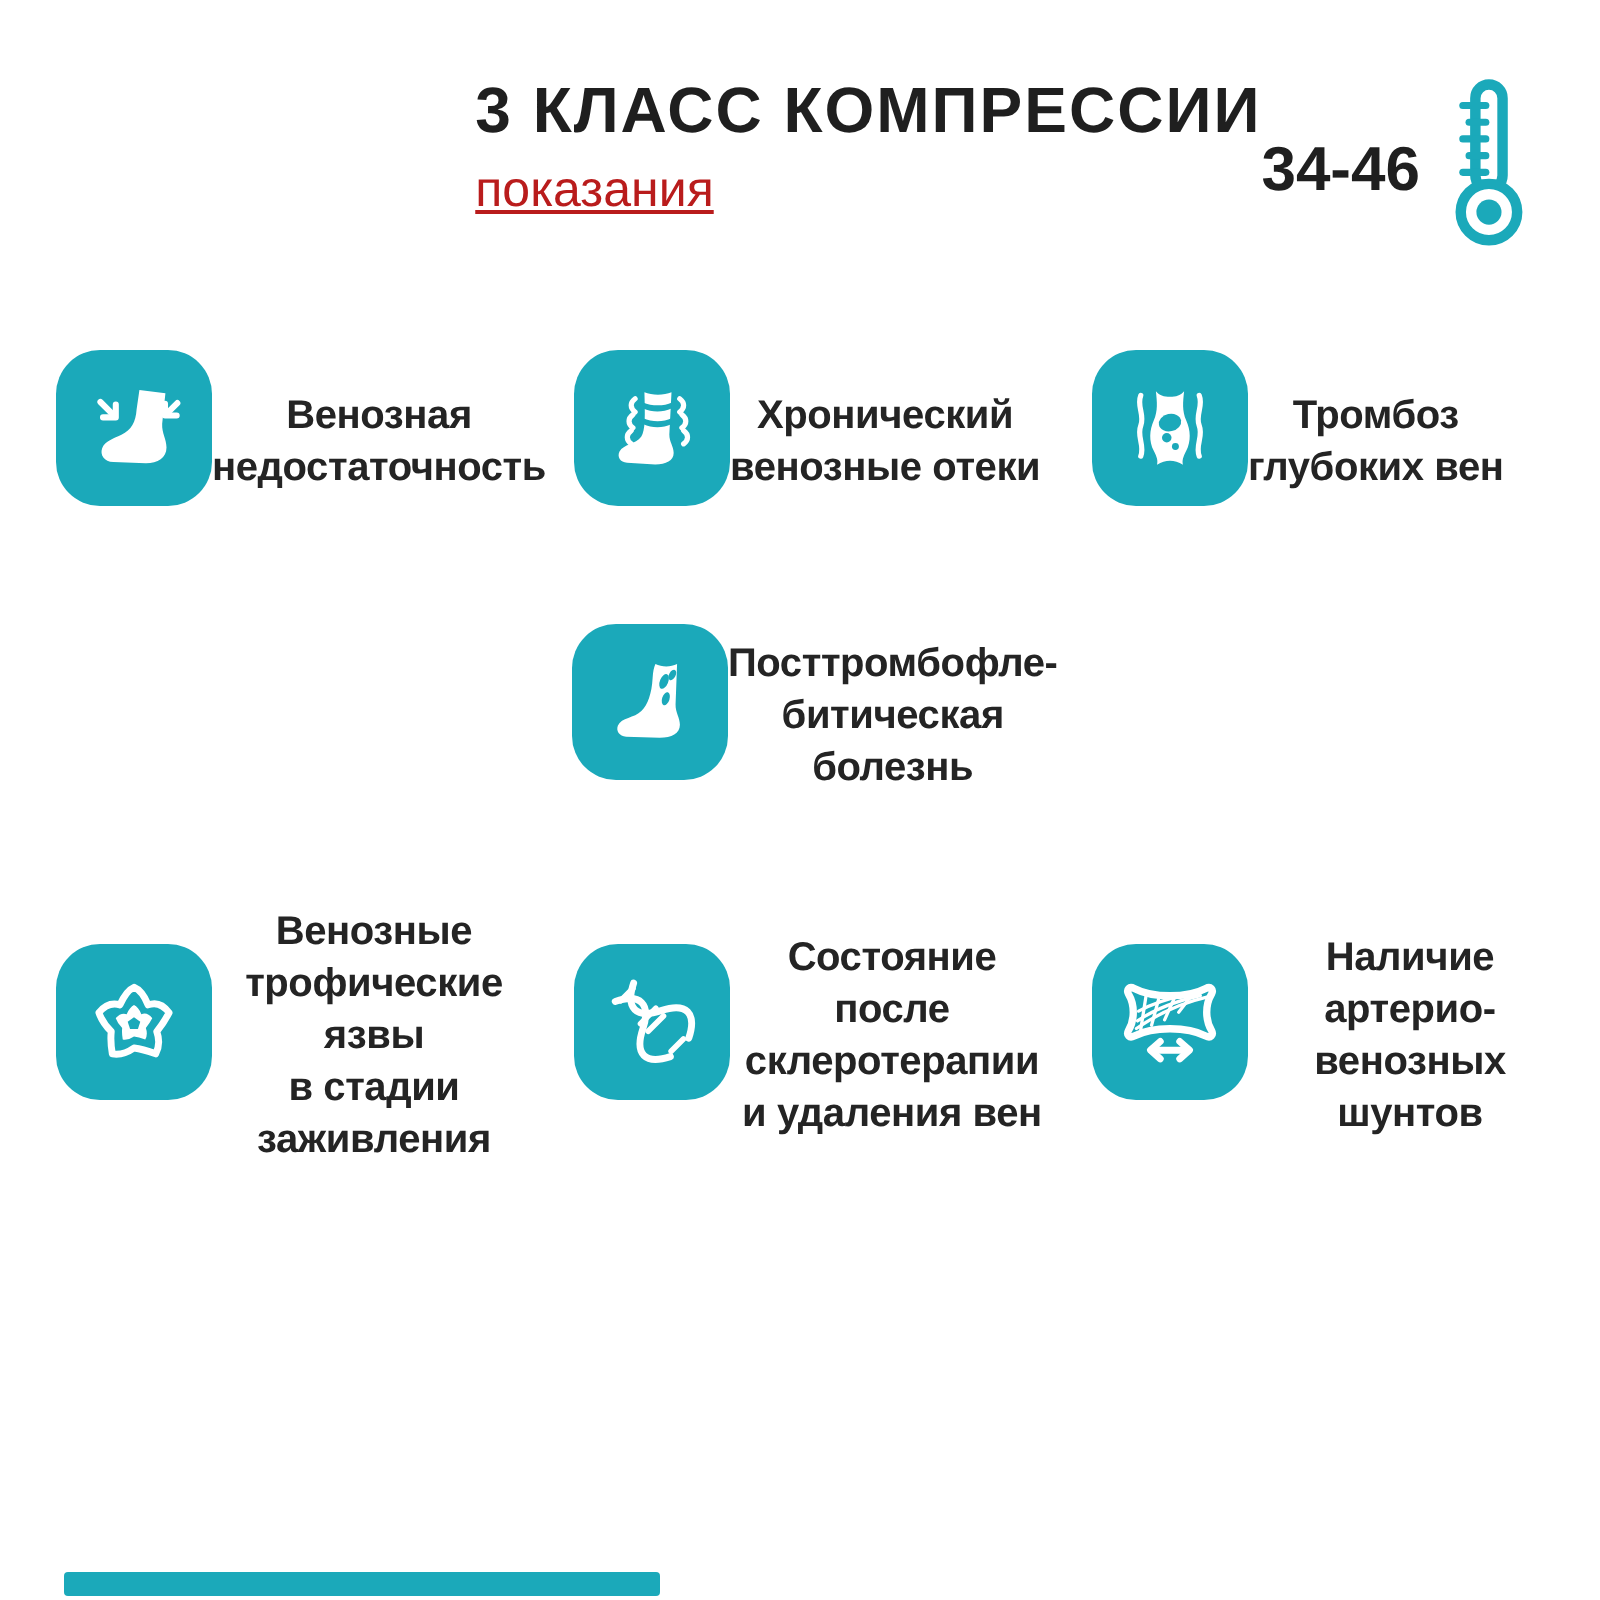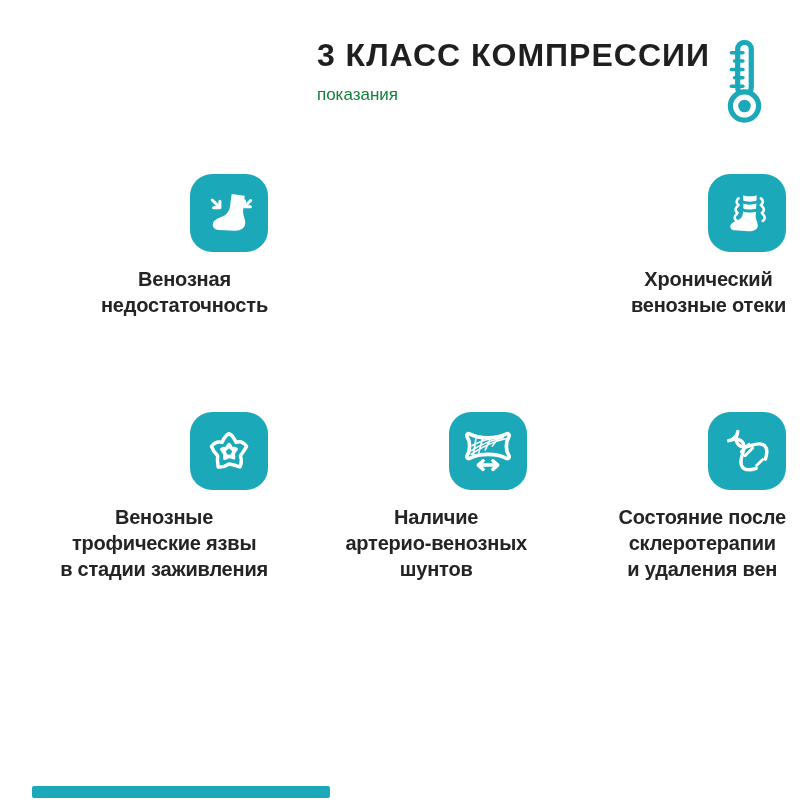--- a/index.html
+++ b/index.html
@@ -3,34 +3,34 @@
 <meta charset="utf-8">
 <style>
   :root { --teal:#1ba9ba; --text:#1f1f1f; }
   * { box-sizing:border-box; margin:0; padding:0; }
   body { background:#fff; font-family:"Liberation Sans", sans-serif; color:var(--text); }
   .page { position:relative; width:800px; height:800px; background:#fff; overflow:hidden; }
 
   
   .header { display:flex; justify-content:flex-end; align-items:flex-start; padding:36px 32px 0 48px; }
   .title { font-size:32px; font-weight:700; letter-spacing:1px; line-height:38px; color:var(--text); }
-  .subtitle { font-size:17px; font-weight:400; line-height:30px; margin-top:6px; color:#15803d; }
+  .subtitle { font-size:25px; font-weight:400; line-height:30px; margin-top:6px; color:#b91c1c;text-decoration:underline; }
   .pressure { display:flex; align-items:center; gap:12px; margin-top:2px; }
   .pressure-text { display:flex; flex-direction:column; align-items:center; }
   .pressure-range { font-size:31px; font-weight:700; line-height:36px; }
   .pressure-unit { font-size:24px; font-weight:400; line-height:30px; margin-top:4px; color:#262626; }
 
   
   .row { display:flex; }
   .row-a, .row-c { justify-content:space-between; padding:0 14px 0 28px; }
   .row-b { justify-content:center; gap:16px; transform:translateX(12px); }
   .row-a { margin-top:44px; }
   .row-b { margin-top:52px; }
   .row-c { margin-top:42px; }
-  .cell { width:240px; display:flex; flex-direction:column; align-items:flex-end; }
+  .cell { width:240px; display:flex; flex-direction:row; align-items:center; }
   .row-b .cell { width:252px; }
   .badge { width:78px; height:78px; border-radius:22px; background:var(--teal);
            display:flex; align-items:center; justify-content:center; flex:0 0 auto; }
   .badge svg { display:block; }
   .label { margin-top:14px; font-size:20px; font-weight:700; line-height:26px;
            text-align:center; white-space:pre-line; color:#242424; letter-spacing:-0.2px; }
 
   .footer-bar { position:absolute; left:32px; bottom:2px; width:298px; height:12px;
                 background:var(--teal); border-radius:2px; }
 
@@ -43,20 +43,21 @@
 
 <div class="page">
 
   <div class="header">
     <div>
       <div class="title">3 КЛАСС КОМПРЕССИИ</div>
       <div class="subtitle">показания</div>
     </div>
     <div class="pressure">
       <div class="pressure-text">
+        <div class="pressure-range">34-46</div>
       </div>
       <span>
         <svg width="46" height="88" viewBox="0 0 44 84">
           <rect x="15" y="4" width="13" height="50" rx="6.5" fill="none" stroke="var(--teal)" stroke-width="5"></rect>
           <g stroke="var(--teal)" stroke-width="3.4" stroke-linecap="round">
             <line x1="9" y1="14" x2="20" y2="14"></line>
             <line x1="12" y1="22" x2="20" y2="22"></line>
             <line x1="9" y1="30" x2="20" y2="30"></line>
             <line x1="12" y1="38" x2="20" y2="38"></line>
             <line x1="9" y1="46" x2="20" y2="46"></line>
@@ -98,38 +99,87 @@
             <path d="M36.8 10.5 C39.2 12.3 39.2 14.8 36.8 16.6"></path>
             <path d="M37.8 17.8 C40.2 19.6 40.2 22.1 37.8 23.9"></path>
             <path d="M38.6 25.2 C41 27 41 29.5 38.6 31.3"></path>
           </g>
         </svg>
       </div>
       <div class="label">Хронический
 венозные отеки</div>
     </div>
 
+    <div class="cell">
+      <div class="badge">
+        <svg width="52" height="52" viewBox="0 0 48 48">
+          <path class="fill-w" d="M17.5 7 C20 10.5 28 10.5 30.5 7 C30 12 29.5 16 31.5 20.5 C33.5 25 33.8 30 31.5 34.5 C30 37.5 29.5 39 30 41 C26 38.5 22 38.5 18 41 C18.5 39 18 37.5 16.5 34.5 C14.2 30 14.5 25 16.5 20.5 C18.5 16 18 12 17.5 7 Z"></path>
+          <ellipse class="fill-t" cx="24" cy="21.5" rx="5.2" ry="4" transform="rotate(-12 24 21.5)"></ellipse>
+          <circle class="fill-t" cx="22.5" cy="28.5" r="2.2"></circle>
+          <circle class="fill-t" cx="26.5" cy="32.5" r="1.6"></circle>
+          <g class="ic" stroke-width="2.4">
+            <path d="M10.5 9 C8.5 14 12.5 18 10.5 23 C8.5 28 12.5 32 10.5 37"></path>
+            <path d="M37.5 9 C39.5 14 35.5 18 37.5 23 C39.5 28 35.5 32 37.5 37"></path>
+          </g>
+        </svg>
+      </div>
+      <div class="label">Тромбоз
+глубоких вен</div>
+    </div>
   </div>
 
   <div class="row row-b">
 
+    <div class="cell">
+      <div class="badge">
+        <svg width="52" height="52" viewBox="0 0 48 48">
+          <path class="fill-w" d="M26.5 6.5 C29.5 8 33.5 8 36.5 6.5 L35.8 25 C35.7 29 37.8 31 37.8 34.5 C37.8 38.5 34 40.5 28.5 40.5 L13 40 C9.8 39.8 8.2 37.4 9.2 34.9 C10.8 31.2 16.8 31.5 20 28.2 C23 25.2 24.8 20 25.2 13 C25.4 10 25.8 8 26.5 6.5 Z"></path>
+          <ellipse class="fill-t" cx="30.5" cy="14.5" rx="1.9" ry="3.6" transform="rotate(22 30.5 14.5)"></ellipse>
+          <ellipse class="fill-t" cx="34.3" cy="11.5" rx="1.5" ry="2.6" transform="rotate(28 34.3 11.5)"></ellipse>
+          <ellipse class="fill-t" cx="31.3" cy="22.5" rx="1.7" ry="3.1" transform="rotate(18 31.3 22.5)"></ellipse>
+        </svg>
+      </div>
+      <div class="label">Посттромбофле-
+битическая
+болезнь</div>
+    </div>
   </div>
 
   <div class="row row-c">
     <div class="cell">
       <div class="badge">
         <svg width="52" height="52" viewBox="0 0 48 48">
           <path class="ic" stroke-width="3.2" d="M24 8 Q27.8 9.5 30.5 16.1 Q36 14 40.2 19.7 Q38 24 34.5 28.4 Q36.5 34 34 38.7 Q28 36.5 24 36 Q19 39.5 14 38.7 Q13 33 13.5 28.4 Q9.5 24.5 7.8 19.7 Q12 14.5 17.5 16.1 Q20.5 9.5 24 8 Z"></path>
           <path class="fill-w" transform="translate(24,25) scale(0.52) translate(-24,-25)" d="M24 8 Q27.8 9.5 30.5 16.1 Q36 14 40.2 19.7 Q38 24 34.5 28.4 Q36.5 34 34 38.7 Q28 36.5 24 36 Q19 39.5 14 38.7 Q13 33 13.5 28.4 Q9.5 24.5 7.8 19.7 Q12 14.5 17.5 16.1 Q20.5 9.5 24 8 Z"></path>
           <path class="fill-t" d="M24 21.8 L26.9 23.9 L25.8 27.2 L22.2 27.2 L21.1 23.9 Z"></path>
         </svg>
       </div>
       <div class="label">Венозные
 трофические язвы
 в стадии заживления</div>
+    </div>
+
+    <div class="cell">
+      <div class="badge">
+        <svg width="52" height="52" viewBox="0 0 48 48">
+          <g transform="rotate(-45 24 23)" class="ic" stroke-width="3.2">
+            <path d="M18 5 C29 10.5 29 17.5 18 23 C7 28.5 7 35.5 18 41"></path>
+            <path d="M30 5 C19 10.5 19 17.5 30 23 C41 28.5 41 35.5 30 41"></path>
+            <g stroke-width="2.6">
+              <line x1="20" y1="6.5" x2="28" y2="6.5"></line>
+              <line x1="19" y1="20.5" x2="29" y2="20.5"></line>
+              <line x1="19" y1="25.5" x2="29" y2="25.5"></line>
+              <line x1="20" y1="39.5" x2="28" y2="39.5"></line>
+            </g>
+          </g>
+        </svg>
+      </div>
+      <div class="label">Состояние после
+склеротерапии
+и удаления вен</div>
     </div>
 
     <div class="cell">
       <div class="badge">
         <svg width="52" height="52" viewBox="0 0 48 48">
           <path class="ic" stroke-width="3.4" d="M7.5 8.5 C16 13 32 13 40.5 8.5 C42.8 7.3 44.2 9 43.2 11 C40.2 16 40.2 23 43.2 28 C44.2 30 42.8 31.7 40.5 30.5 C32 26 16 26 7.5 30.5 C5.2 31.7 3.8 30 4.8 28 C7.8 23 7.8 16 4.8 11 C3.8 9 5.2 7.3 7.5 8.5 Z"></path>
           <g class="ic" stroke-width="1.5">
             <path d="M8.5 27 C18 20.5 30 15 41 12.5"></path>
             <path d="M9 23.5 C17 18 28 14 38 11.8"></path>
             <path d="M9.5 19 C16 15.5 24 13 31 11.6"></path>
@@ -142,36 +192,16 @@
             <line x1="16" y1="37" x2="32" y2="37"></line>
             <polyline points="19.5,33 15,37 19.5,41"></polyline>
             <polyline points="28.5,33 33,37 28.5,41"></polyline>
           </g>
         </svg>
       </div>
       <div class="label">Наличие
 артерио-венозных
 шунтов</div>
     </div>
-
-    <div class="cell">
-      <div class="badge">
-        <svg width="52" height="52" viewBox="0 0 48 48">
-          <g transform="rotate(-45 24 23)" class="ic" stroke-width="3.2">
-            <path d="M18 5 C29 10.5 29 17.5 18 23 C7 28.5 7 35.5 18 41"></path>
-            <path d="M30 5 C19 10.5 19 17.5 30 23 C41 28.5 41 35.5 30 41"></path>
-            <g stroke-width="2.6">
-              <line x1="20" y1="6.5" x2="28" y2="6.5"></line>
-              <line x1="19" y1="20.5" x2="29" y2="20.5"></line>
-              <line x1="19" y1="25.5" x2="29" y2="25.5"></line>
-              <line x1="20" y1="39.5" x2="28" y2="39.5"></line>
-            </g>
-          </g>
-        </svg>
-      </div>
-      <div class="label">Состояние после
-склеротерапии
-и удаления вен</div>
-    </div>
   </div>
 
   <div class="footer-bar"></div>
 </div>
 
 </body></html>

